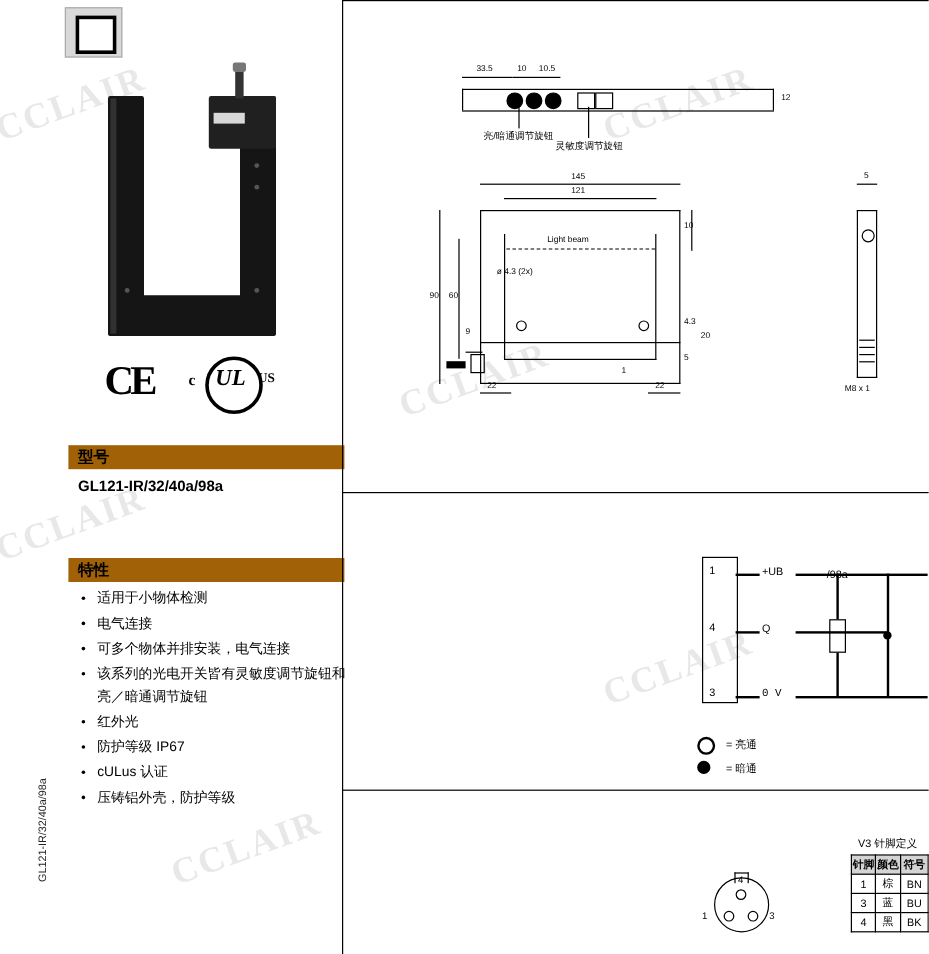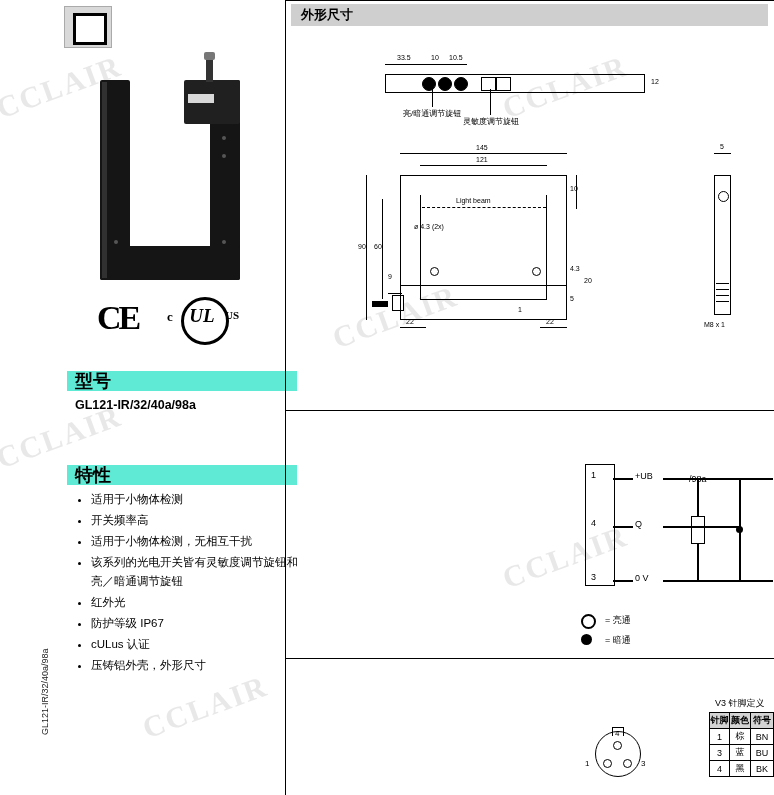--- a/index.html
+++ b/index.html
@@ -21,21 +21,21 @@
     font-weight:bold;
     color:rgba(150,150,150,0.22);
     letter-spacing:2px;
     transform:rotate(-20deg);
     white-space:nowrap;
     pointer-events:none;
     user-select:none;
   }
 
   
-  .left{position:absolute;left:12px;top:0;width:285px;height:795px;}
+  .left{position:absolute;left:2px;top:0;width:285px;height:795px;}
   .prod-icon{
     position:absolute;left:52px;top:6px;width:46px;height:40px;
     background:#d9d9d9;border:1px solid #aaa;
   }
   .prod-icon .inner{
     position:absolute;left:8px;top:6px;width:28px;height:26px;
     border:3px solid #000;background:#fff;
   }
 
   
@@ -54,22 +54,22 @@
   .marks{position:absolute;left:85px;top:295px;width:160px;height:48px;}
   .ce{position:absolute;left:0;top:4px;font-size:34px;font-weight:bold;font-family:"Liberation Serif",serif;letter-spacing:-3px;}
   .ul{position:absolute;left:68px;top:0;width:76px;height:46px;}
   .ul .circle{position:absolute;left:16px;top:2px;width:42px;height:42px;border:3px solid #000;border-radius:50%;}
   .ul .ultxt{position:absolute;left:16px;top:10px;width:42px;text-align:center;font-family:"Liberation Serif",serif;font-weight:bold;font-size:19px;font-style:italic;}
   .ul .c{position:absolute;left:2px;top:14px;font-size:13px;font-weight:bold;font-family:"Liberation Serif",serif;}
   .ul .us{position:absolute;left:60px;top:14px;font-size:11px;font-weight:bold;font-family:"Liberation Serif",serif;}
 
   .bar{
     position:absolute;left:55px;width:230px;height:20px;
-    background:#5eead4;
-    color:#000;font-weight:bold;font-size:18px;
+    background:#a16207;
+    color:#000;font-weight:bold;font-size:13px;
     line-height:20px;padding-left:8px;box-sizing:border-box;
   }
   .model-bar{top:371px;}
   .feat-bar{top:465px;}
   .model-name{position:absolute;left:63px;top:398px;font-weight:bold;font-size:12.5px;}
   .model-desc{position:absolute;left:63px;top:421px;font-size:11.5px;line-height:16px;}
   .features{position:absolute;left:63px;top:490px;width:215px;margin:0;padding:0 0 0 16px;font-size:11.5px;line-height:19px;}
   .features li{margin-bottom:2px;}
   .sidecode{
     position:absolute;left:28px;top:735px;
@@ -165,37 +165,36 @@
         <div class="us">US</div>
       </div>
     </div>
 
     <div class="bar model-bar">型号</div>
     <div class="model-name">GL121-IR/32/40a/98a</div>
 
     <div class="bar feat-bar">特性</div>
     <ul class="features">
       <li>适用于小物体检测</li>
-      <li>开关频率高</li>
-      <li>适用于小物体检测，无相互干扰</li>
+      <li>电气连接</li>
+      <li>可多个物体并排安装，电气连接</li>
       <li>该系列的光电开关皆有灵敏度调节旋钮和亮／暗通调节旋钮</li>
       <li>红外光</li>
       <li>防护等级 IP67</li>
       <li>cULus 认证</li>
-      <li>压铸铝外壳，外形尺寸</li>
+      <li>压铸铝外壳，防护等级</li>
     </ul>
 
     <div class="sidecode">GL121-IR/32/40a/98a</div>
   </div>
 
   <div class="divider-v"></div>
 
   <div class="right">
 
-    <div class="sec-hdr hdr-dim">外形尺寸</div>
     <div class="hline" style="top:0;left:0;width:489px;"></div>
 
     <div class="draw" style="left:100px;top:60px;width:270px;height:75px;">
 
       <div class="tline" style="left:0;top:14px;width:260px;height:1.2px;"></div>
       <div class="tline" style="left:0;top:32px;width:260px;height:1.2px;"></div>
       <div class="tline" style="left:0;top:14px;width:1.2px;height:18px;"></div>
       <div class="tline" style="left:258.8px;top:14px;width:1.2px;height:18px;"></div>
 
       <div style="position:absolute;left:37px;top:17px;width:12px;height:12px;border:1.2px solid #000;border-radius:50%;background:#000;"></div>
@@ -290,21 +289,21 @@
       <div class="pin" style="left:14px;top:24px;">1</div>
       <div class="lead" style="left:36px;top:32px;width:20px;"></div>
       <div class="pin" style="left:58px;top:25px;">+UB</div>
 
       <div class="pin" style="left:14px;top:72px;">4</div>
       <div class="lead" style="left:36px;top:80px;width:20px;"></div>
       <div class="pin" style="left:58px;top:73px;">Q</div>
 
       <div class="pin" style="left:14px;top:126px;">3</div>
       <div class="lead" style="left:36px;top:134px;width:20px;"></div>
-      <div class="pin" style="left:58px;top:127px;">0 V</div>
+      <div class="pin" style="left:58px;top:127px;font-family:Liberation Mono, monospace;">0 V</div>
 
       <div class="lead" style="left:86px;top:32px;width:110px;"></div>
       <div class="lead" style="left:86px;top:134px;width:110px;"></div>
       <div class="vlead" style="left:120px;top:32px;height:102px;"></div>
       <div class="vlead" style="left:162px;top:32px;height:102px;"></div>
       <div class="res" style="left:114px;top:70px;"></div>
       <div class="node" style="left:159px;top:80px;"></div>
       <div class="lead" style="left:86px;top:80px;width:76px;"></div>
 
       <div class="legend-o" style="left:4px;top:168px;"></div>

